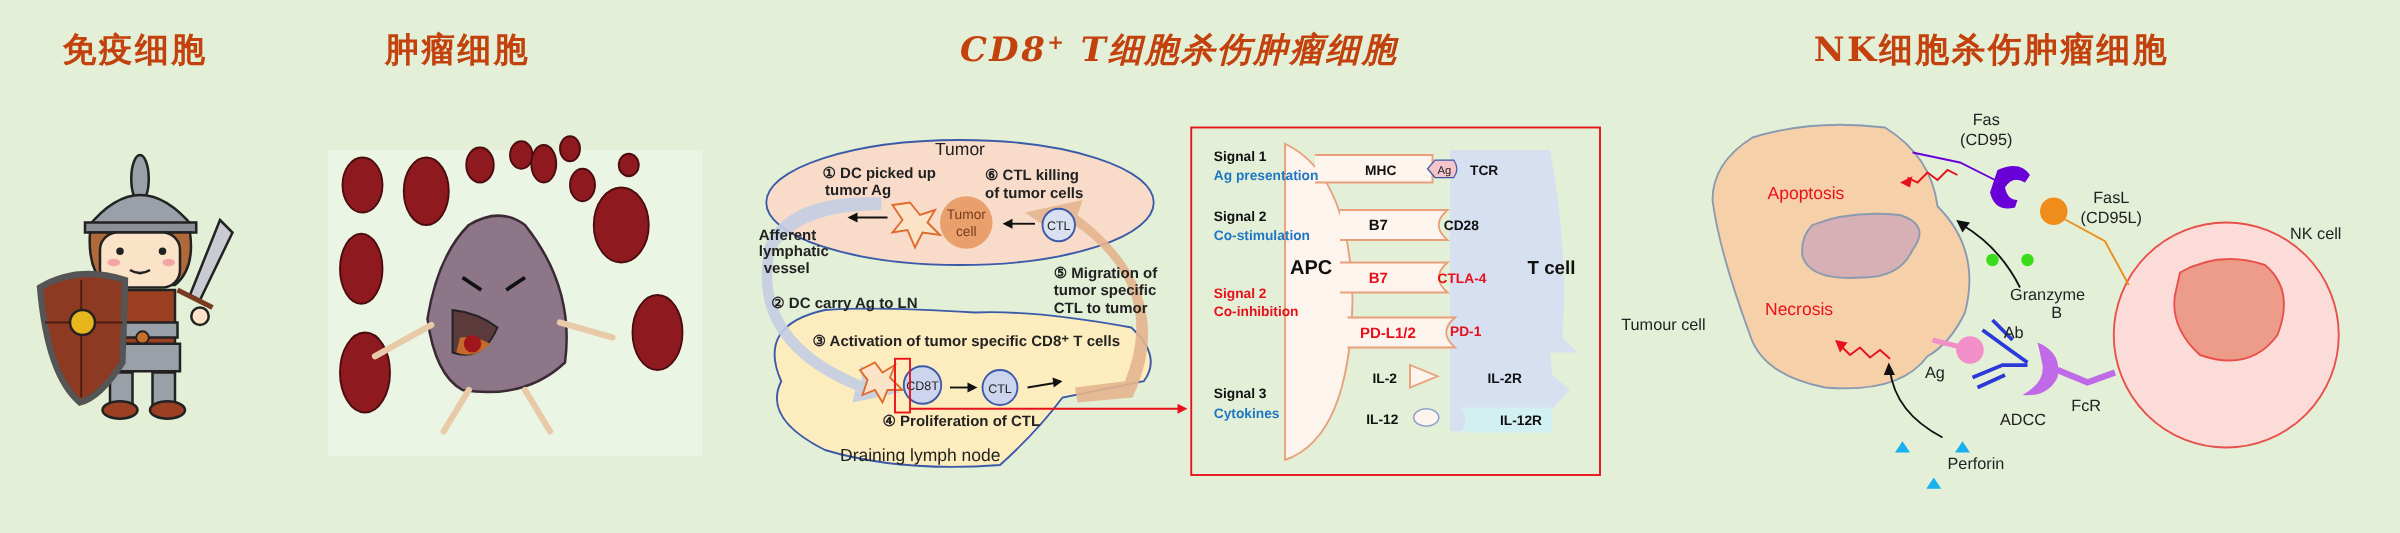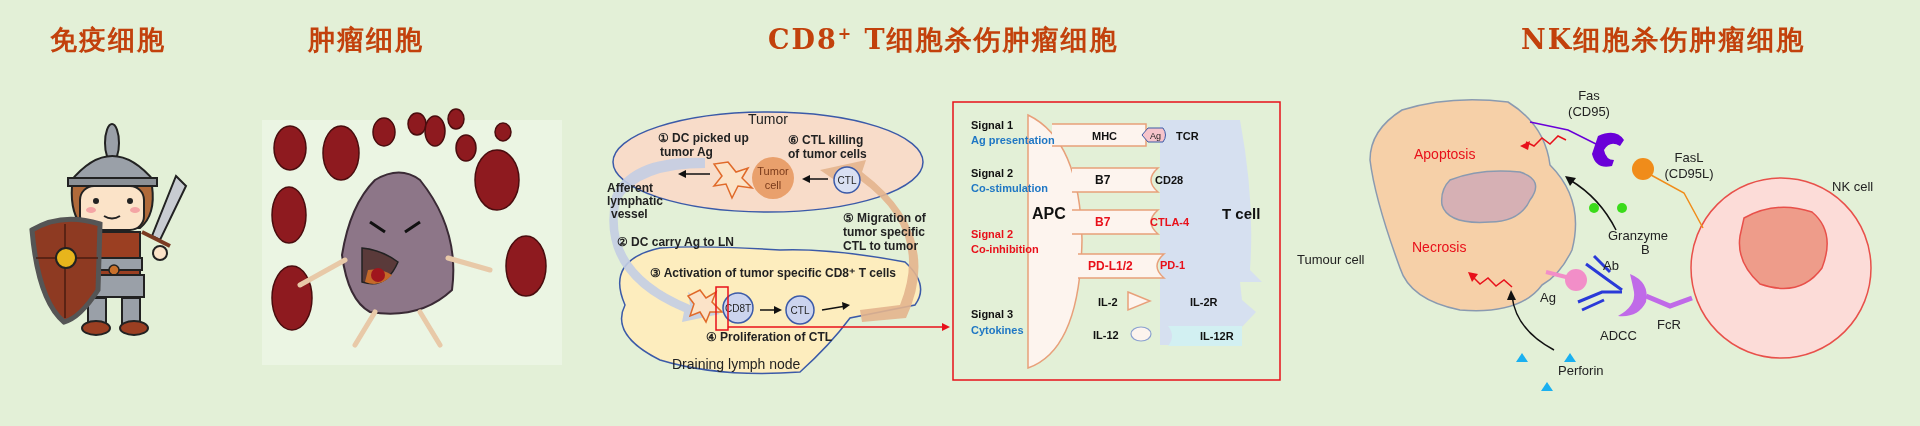--- a/index.html
+++ b/index.html
@@ -11,24 +11,24 @@
   svg { position:absolute; left:0; top:0; }
   svg text { font-family:"Liberation Sans", sans-serif; }
   .lbl { font-size:12px; fill:#222; font-weight:bold; }
   .lbl2 { font-size:14px; fill:#222; }
 </style>
 </head>
 <body>
 
 <div class="title" style="left:50px;">免疫细胞</div>
 <div class="title" style="left:308px;">肿瘤细胞</div>
-<div class="title" style="left:768px;">
+<div class="title" style="left:768px;font-style:italic;">
   <span>CD8</span><sup>+</sup><span> T细胞杀伤肿瘤细胞</span>
 </div>
-<div class="title" style="left:1521px;">NK细胞杀伤肿瘤细胞</div>
+<div class="title" style="left:1451px;">NK细胞杀伤肿瘤细胞</div>
 
 <svg width="1920" height="426" viewBox="0 0 1920 426">
 
   <g>
     <ellipse cx="112" cy="143" rx="7" ry="19" fill="#9aa0a8" stroke="#222" stroke-width="2"></ellipse>
     <path d="M70 182 Q112 130 155 182 Z" fill="#9aa0a8" stroke="#222" stroke-width="2"></path>
     <rect x="68" y="178" width="89" height="8" fill="#8b9096" stroke="#222" stroke-width="2"></rect>
     <path d="M72 186 Q70 215 84 228 L140 228 Q156 215 152 186 Z" fill="#b06a3a" stroke="#222" stroke-width="2"></path>
     <rect x="80" y="186" width="64" height="44" rx="14" fill="#fbe3c8" stroke="#222" stroke-width="2"></rect>
     <circle cx="96" cy="201" r="3" fill="#222"></circle>

